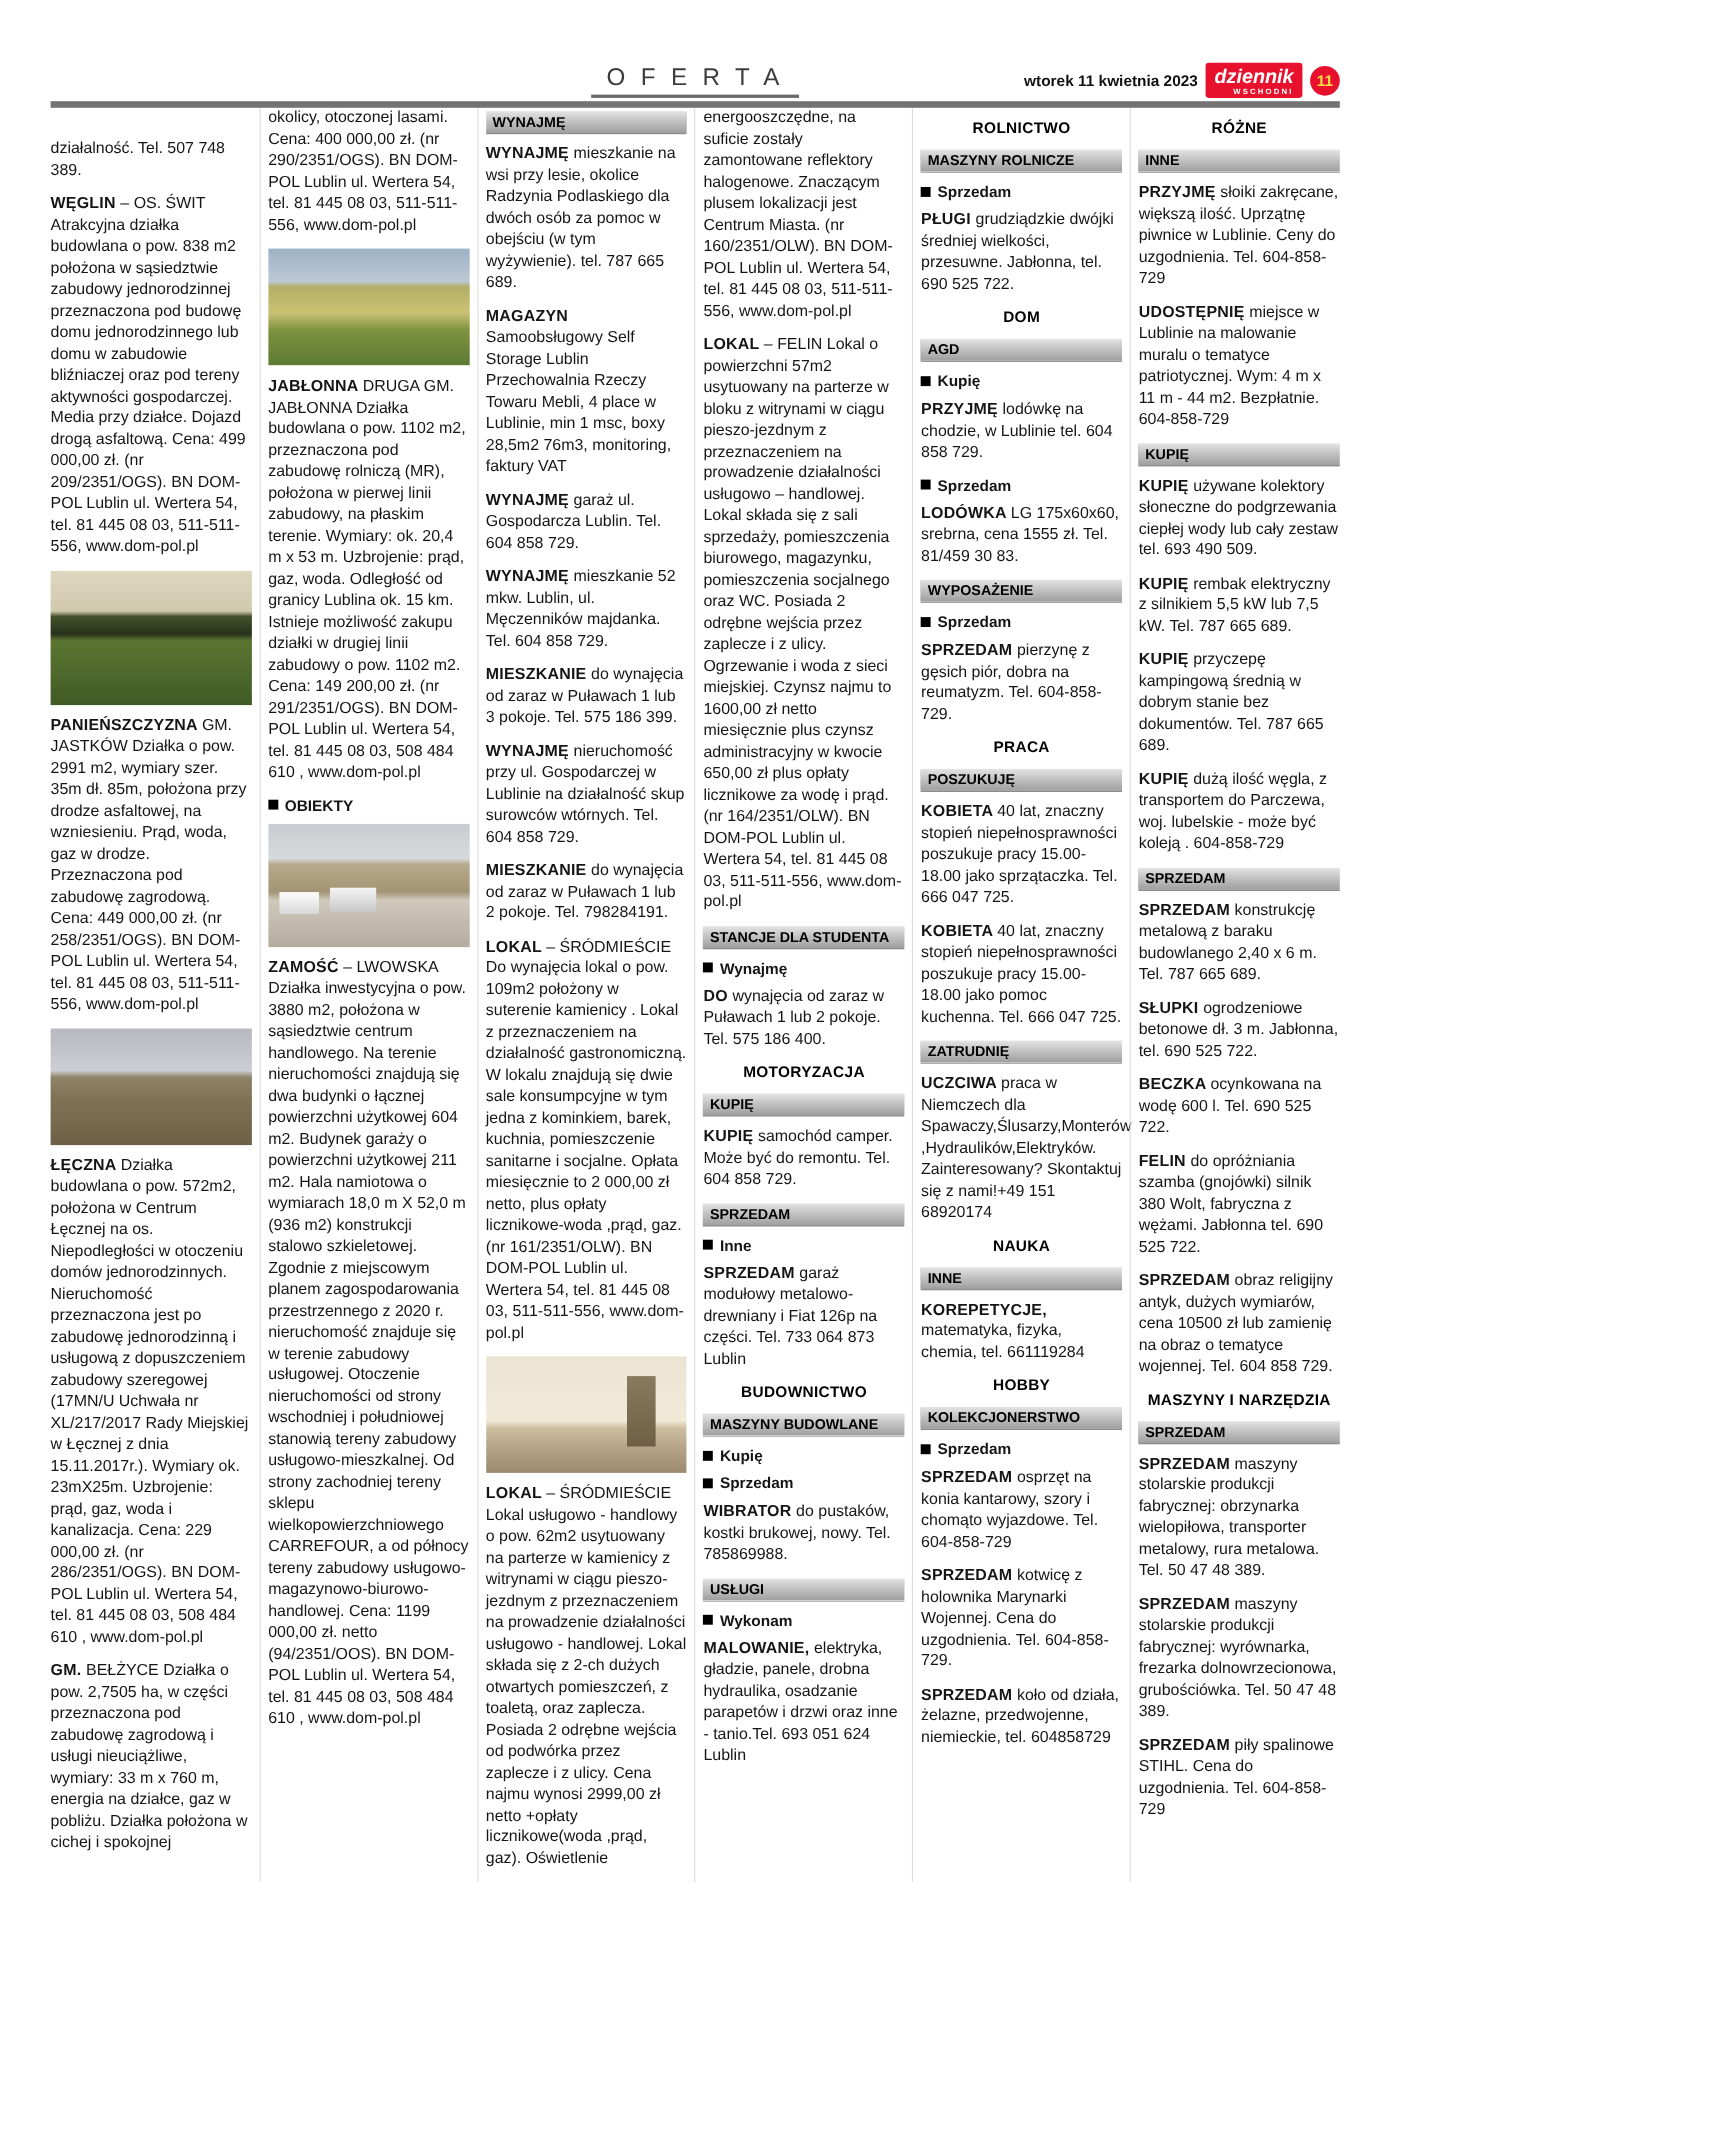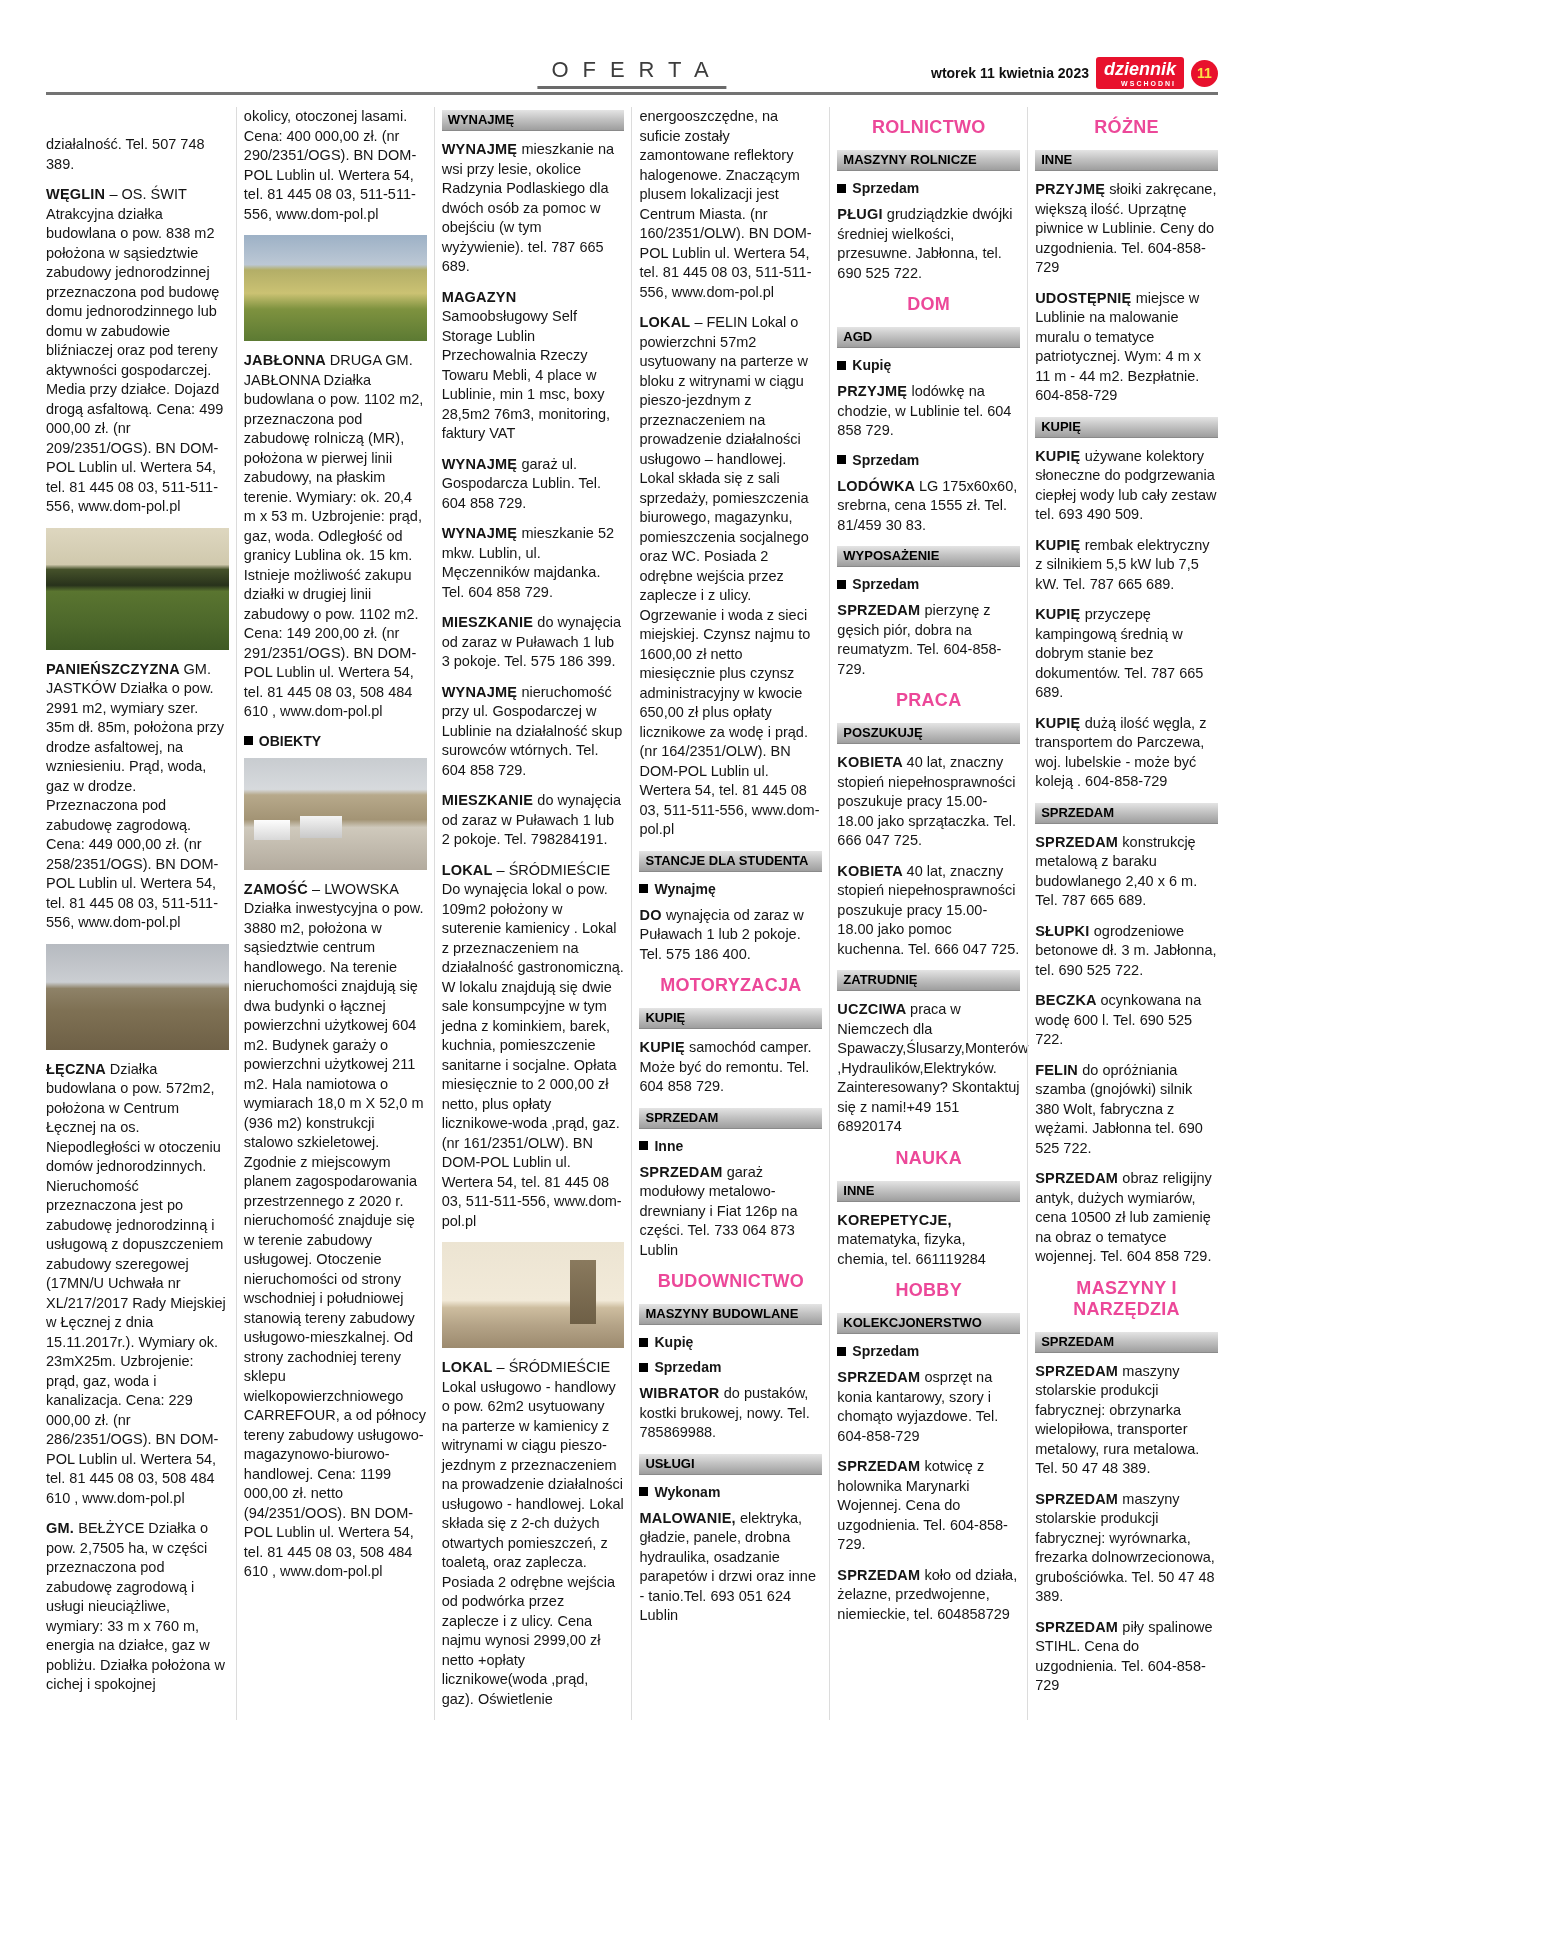--- a/index.html
+++ b/index.html
@@ -1,21 +1,21 @@
 <!DOCTYPE html>
 <html lang="pl"><head>
 <meta charset="utf-8">
 <style>
   html,body{margin:0;padding:0;background:#ffffff;}
   body{font-family:"Liberation Sans",sans-serif;color:#151515;}
   .page{width:1558px;height:1947px;position:relative;background:#fff;overflow:hidden;}
   .content{position:absolute;left:46px;top:54px;width:1172px;}
 
   
-  .masthead{position:relative;height:38px;border-bottom:3px solid #737373;margin-bottom:12px;}
+  .masthead{position:relative;height:38px;border-bottom:6px solid #737373;}
   .oferta{position:absolute;left:50%;transform:translateX(-50%);bottom:3px;
           font-size:22px;letter-spacing:14px;color:#3d3d3d;padding:0 4px 3px 14px;
           border-bottom:3px solid #6a6a6a;white-space:nowrap;}
   .mast-right{position:absolute;right:0;bottom:3px;display:flex;align-items:center;gap:7px;}
   .date{font-size:14px;font-weight:bold;color:#101010;white-space:nowrap;}
   .logo{background:#e8112d;color:#fff;font-style:italic;font-weight:bold;font-size:18px;
         padding:3px 8px 2px;border-radius:3px;line-height:1;display:inline-flex;
         flex-direction:column;align-items:flex-end;}
   .logo-sub{font-size:7px;font-style:normal;font-weight:bold;letter-spacing:2px;margin-top:2px;}
   .pagenum{width:27px;height:27px;border-radius:50%;background:#e8112d;color:#fde047;
@@ -23,21 +23,21 @@
 
   
   .columns{display:flex;align-items:stretch;}
   .col{flex:1 1 0;min-width:0;padding:0 7px;border-left:1px solid #dcdcdc;}
   .col:first-child{border-left:none;padding-left:0;margin-top:28px;}
   .col:last-child{padding-right:0;}
 
   
   .ad{font-size:14.5px;line-height:1.345;margin:0 0 11px;}
   .ad b{letter-spacing:.2px;}
-  .section{color:#ec4899;font-weight:bold;font-size:18px;text-align:center;margin:10px 0 12px;letter-spacing:.3px;}
+  .section{color:#000000;font-weight:bold;font-size:14px;text-align:center;margin:10px 0 12px;letter-spacing:.3px;}
   .bar{background:linear-gradient(180deg,#e4e4e4 0%,#c3c3c3 45%,#9e9e9e 100%);
        font-weight:bold;font-size:13px;color:#000;padding:2px 6px 3px;margin:3px 0 10px;
        box-shadow:0 1px 0 #8a8a8a;}
   .subcat{font-weight:bold;font-size:14px;margin:2px 0 9px;display:flex;align-items:center;gap:6px;}
   .sq{width:9px;height:9px;background:#000;display:inline-block;flex:none;}
   .photo{width:100%;margin:2px 0 10px;background-repeat:no-repeat;}
 
   
   .photo-meadow{height:122px;background-image:
      linear-gradient(180deg,#ded7c0 0%,#d0c9ad 30%,#45512a 34%,#28321b 47%,#5a7530 52%,#4d682b 78%,#3f5a24 100%);}

